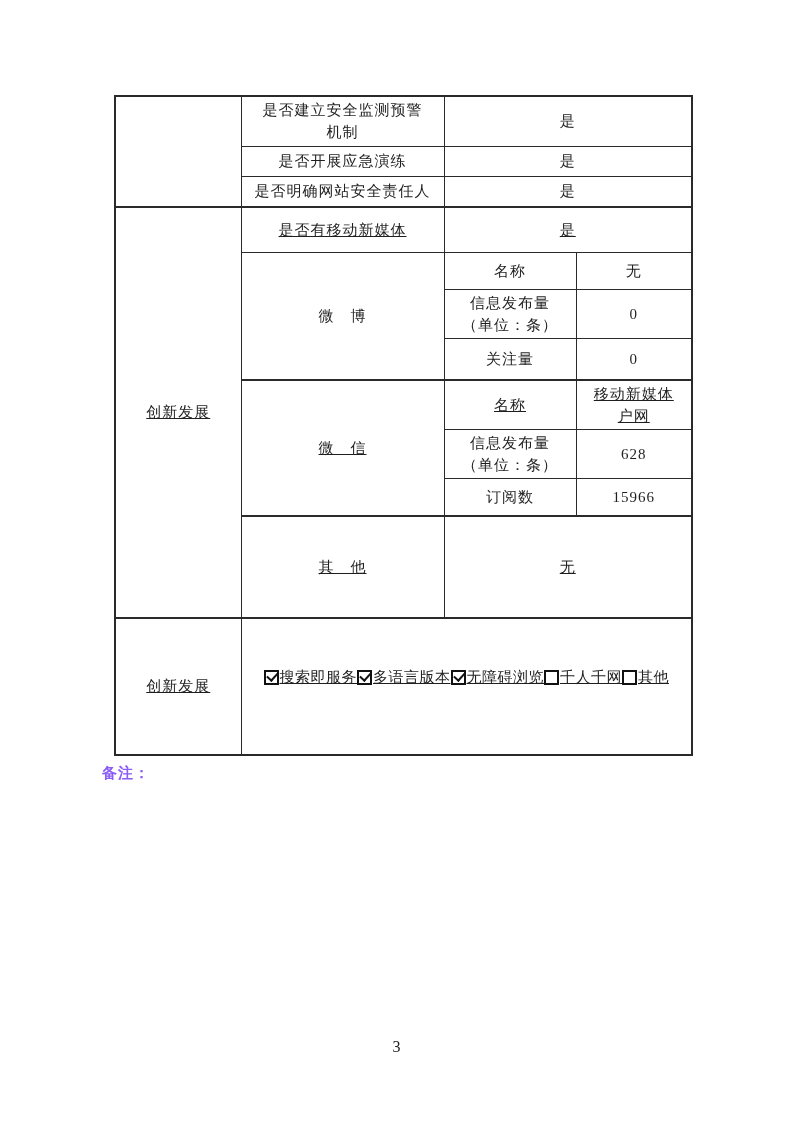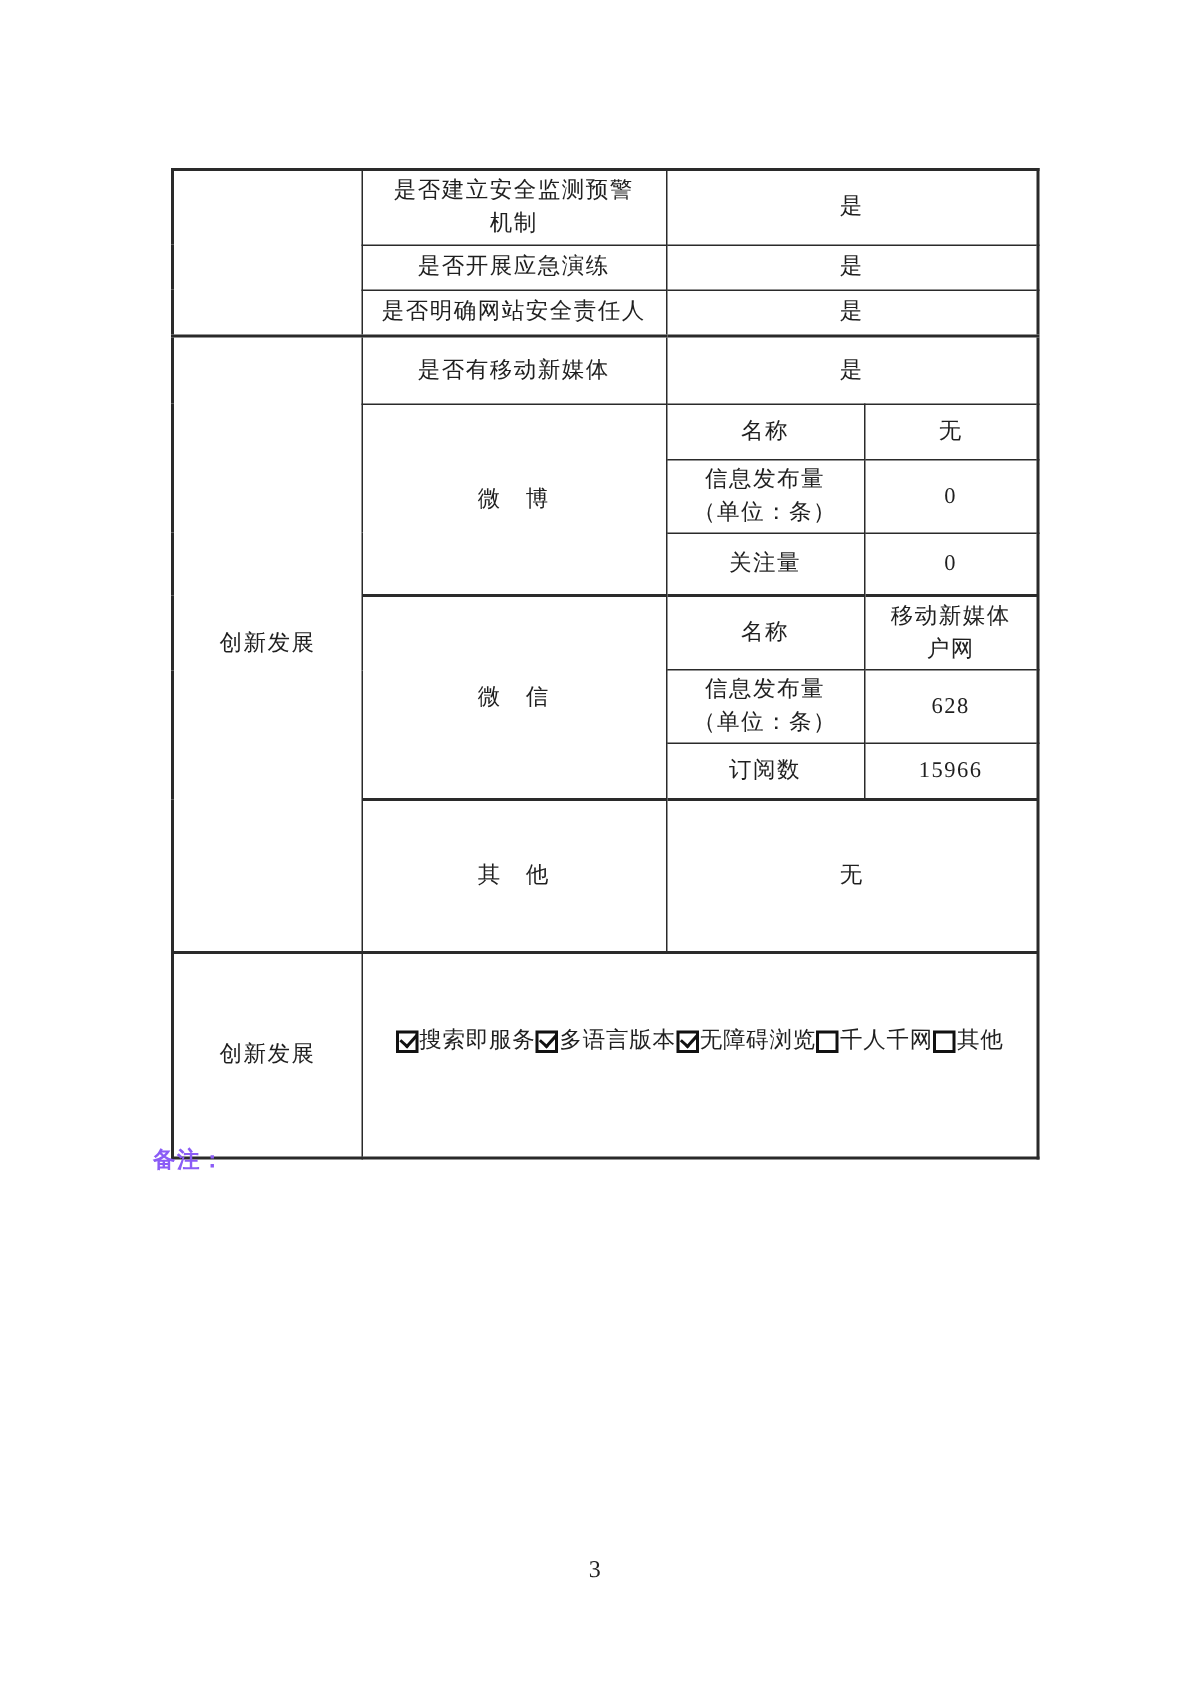--- a/index.html
+++ b/index.html
@@ -18,39 +18,40 @@
     position: absolute;
     inset: 0;
     background: #ffffff;
     overflow: hidden;
   }
 
   
   table.report {
     position: absolute;
     left: 114px;
-    top: 112px;
+    top: 95px;
     width: 577px;
     border-collapse: collapse;
     table-layout: fixed;
     border: 2px solid #2a2a2a;
   }
   table.report td {
     border: 1px solid #2a2a2a;
     text-align: center;
     vertical-align: middle;
     font-size: 15px;
     line-height: 22px;
     letter-spacing: 1px;
     padding: 2px 6px;
     white-space: pre-line;
     color: #1f1f1f;
   }
   tr.thick-top td {
     border-top-width: 2px;
+    text-decoration: underline;
   }
 
   
   .cb-line {
     display: flex;
     justify-content: center;
     align-items: center;
     transform: translateY(-9px);
     white-space: nowrap;
     letter-spacing: 0.5px;

